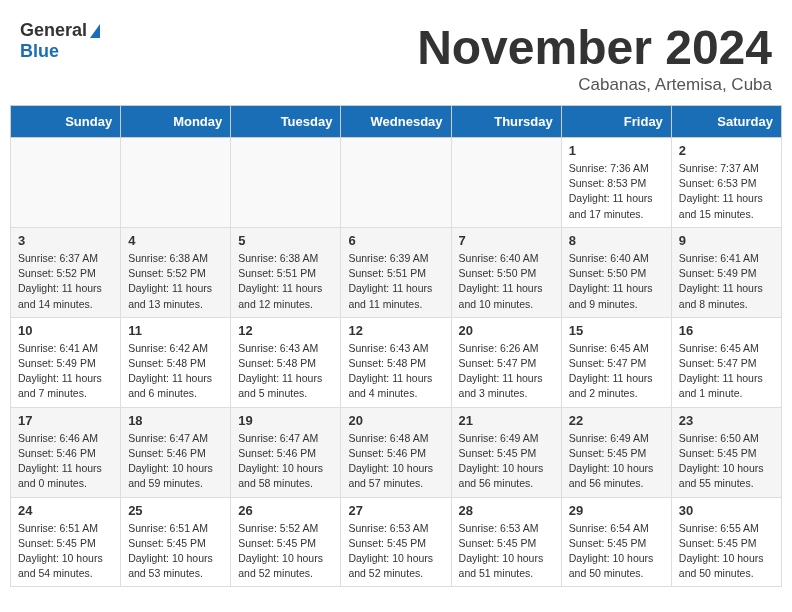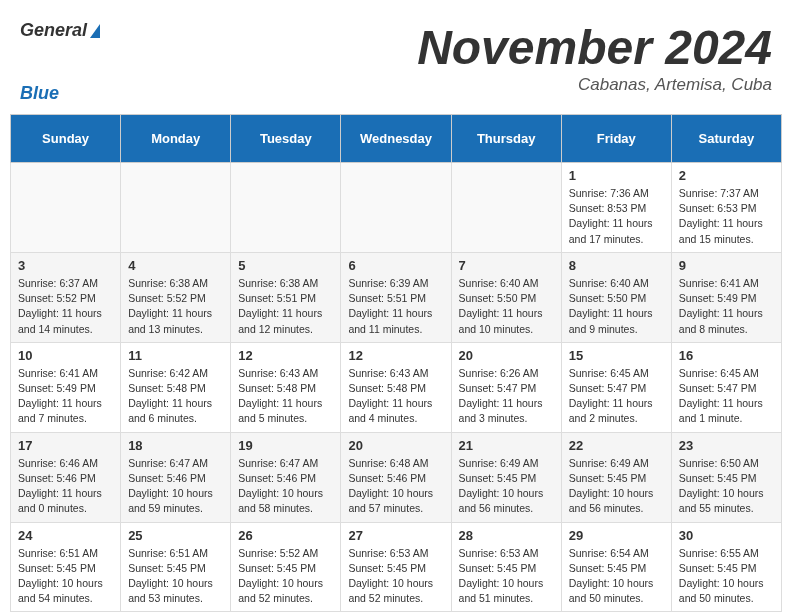--- a/index.html
+++ b/index.html
@@ -8,21 +8,20 @@
       background: #fff;
       width: 792px;
       min-height: 612px;
       padding: 10px;
     }
     .header-area {
       display: flex;
       justify-content: space-between;
       align-items: flex-start;
       padding: 10px 10px 5px 10px;
-      font-style: italic;
     }
     .logo {
       display: flex;
       flex-direction: column;
       font-size: 18px;
       font-weight: bold;
       color: #333;
     }
     .logo-top {
       display: flex;
@@ -30,21 +29,20 @@
     }
     .logo-general {
       color: #333;
       font-size: 18px;
       font-weight: bold;
     }
     .logo-blue {
       color: #1a6eb5;
       font-size: 18px;
       font-weight: bold;
-      margin-top: 42px;
     }
     .logo-triangle {
       width: 0;
       height: 0;
       border-left: 10px solid transparent;
       border-bottom: 14px solid #1a6eb5;
       margin-left: 3px;
       display: inline-block;
     }
     .title-area {
@@ -60,22 +58,22 @@
       color: #555;
     }
     .calendar-table {
       width: 100%;
       border-collapse: collapse;
       margin-top: 5px;
     }
     .calendar-table th {
       background-color: #1a6eb5;
       color: #fff;
-      text-align: center;
-      padding: 16px 8px;
+      text-align: right;
+      padding: 8px 8px;
       font-size: 13px;
       border: 1px solid #ccc;
     }
     .calendar-table td {
       vertical-align: top;
       padding: 5px 7px;
       border: 1px solid #ddd;
       width: 14.28%;
       font-size: 11px;
       color: #333;

